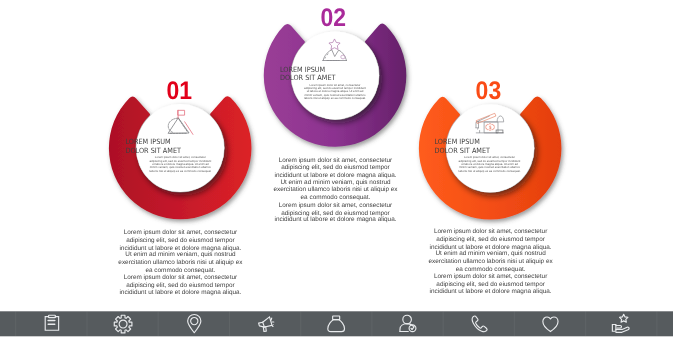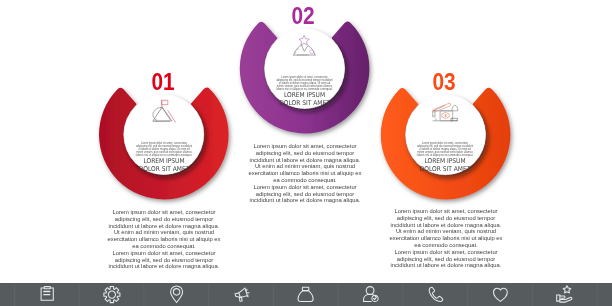--- a/index.html
+++ b/index.html
@@ -1,20 +1,20 @@
 <!DOCTYPE html>
 <html><head>
 <meta charset="utf-8">
 <style>
   html,body{margin:0;padding:0;}
   body{width:612px;height:306px;background:#ffffff;font-family:"Liberation Sans",sans-serif;overflow:hidden;position:relative;}
   .stage{position:absolute;left:0;top:0;width:612px;height:306px;}
   svg.art{position:absolute;left:0;top:0;width:612px;height:306px;overflow:visible;}
   .num{position:absolute;font-weight:bold;font-family:"Liberation Sans",sans-serif;font-size:23.2px;letter-spacing:0px;text-align:center;line-height:1;transform:scaleX(0.90);}
-  .disc-title{position:absolute;text-align:center;color:#3f3f3f;font-family:"DejaVu Sans Condensed","DejaVu Sans",sans-serif;font-size:6.6px;letter-spacing:0px;line-height:8px;font-weight:400;white-space:nowrap;margin-top:32px;}
+  .disc-title{position:absolute;text-align:left;color:#3f3f3f;font-family:"DejaVu Sans Condensed","DejaVu Sans",sans-serif;font-size:6.6px;letter-spacing:0px;line-height:8px;font-weight:400;white-space:nowrap;}
   .disc-body{position:absolute;text-align:center;color:#5a5a5a;font-family:"Liberation Sans",sans-serif;font-size:2.62px;line-height:3.05px;}
   .para{position:absolute;text-align:center;color:#3f3f3f;font-family:"Liberation Sans",sans-serif;font-size:5.8px;line-height:6.8px;}
   .bottombar{position:absolute;left:0;top:283px;width:612px;height:23px;background:#565b5e;}
 </style>
 </head>
 <body>
 
 <div class="stage">
 
 <svg class="art" viewBox="0 0 612 306">

